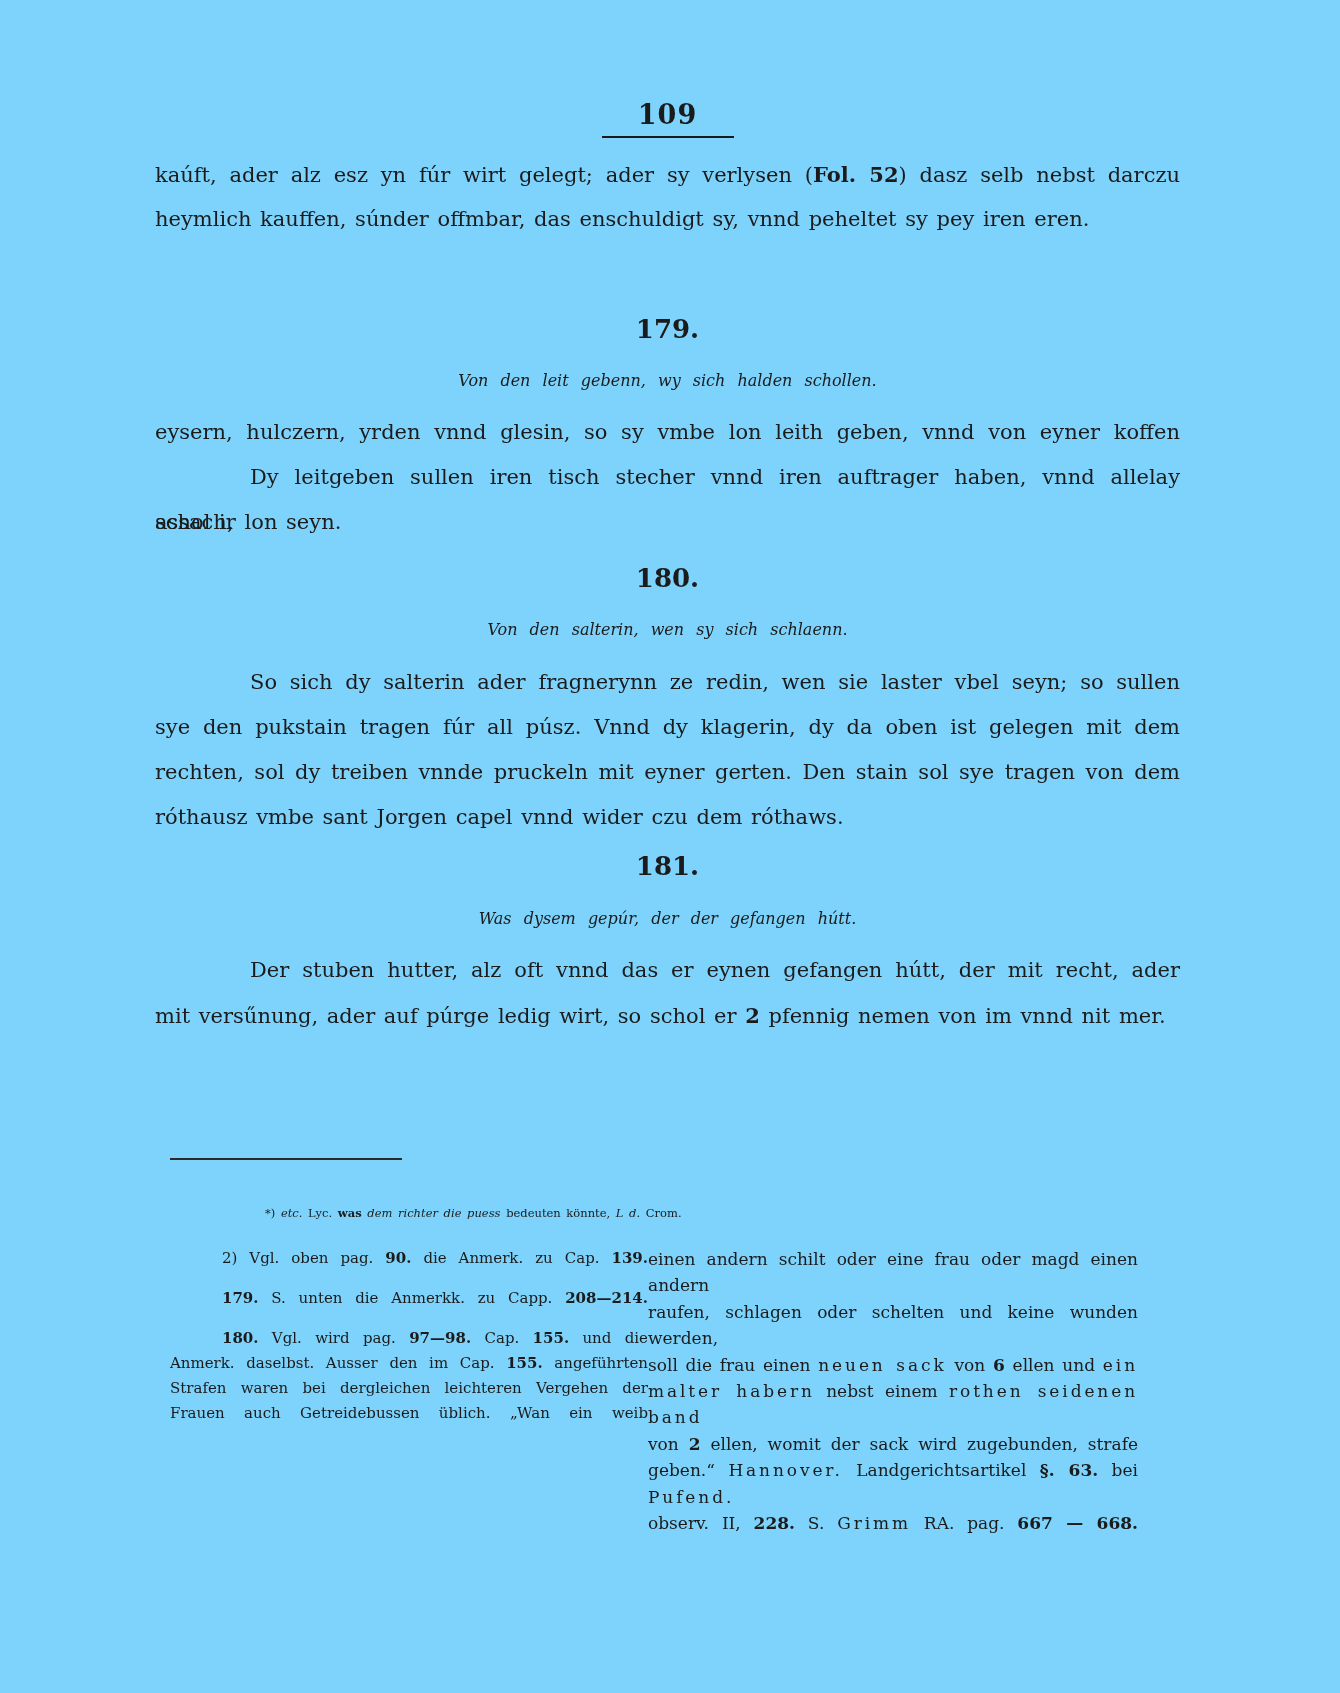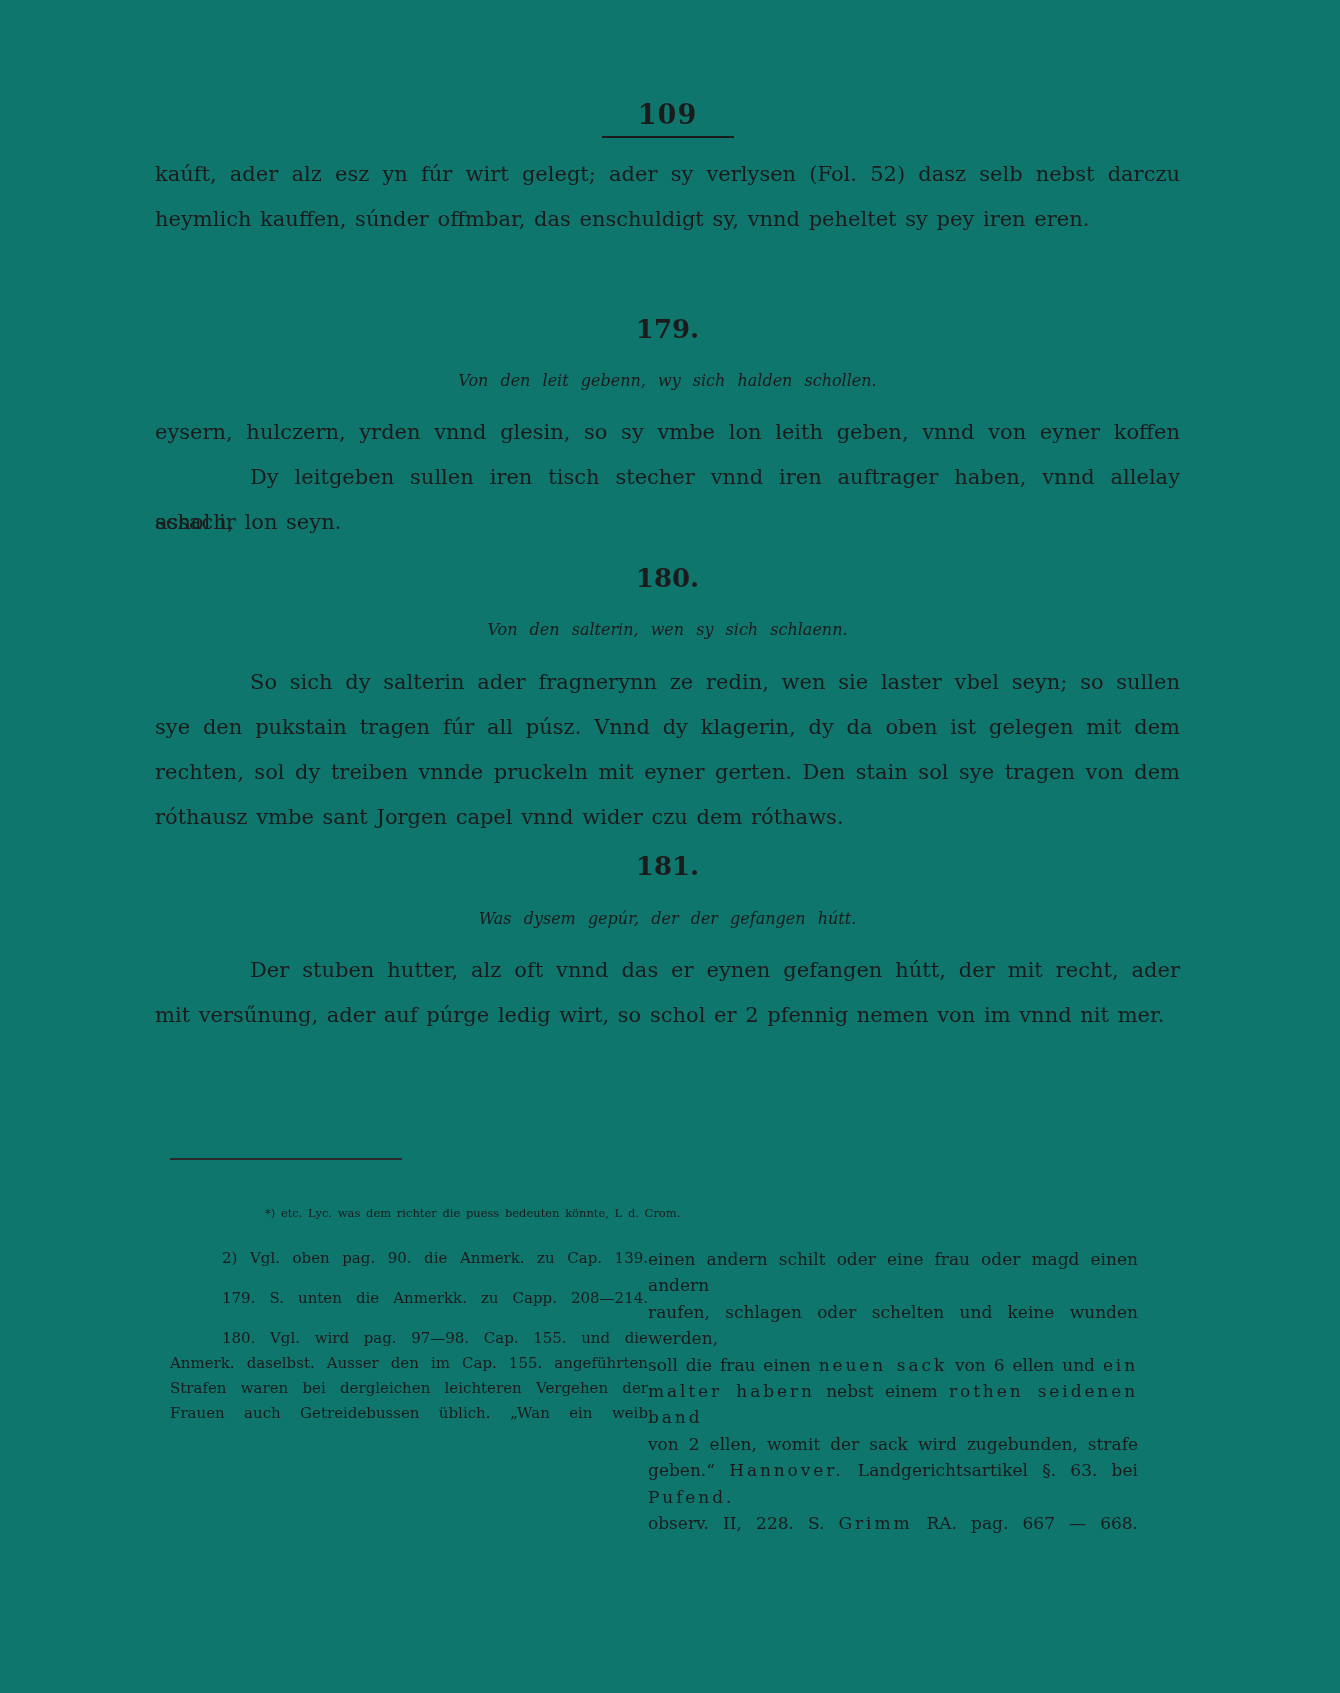--- a/index.html
+++ b/index.html
@@ -1,27 +1,27 @@
 <!DOCTYPE html>
 <html><head>
 <meta charset="utf-8">
 <style>
   html,body{margin:0;padding:0;background:#e8e8e6;}
   .page{
     position:relative;
     width:1340px;height:1693px;
     margin:0 auto;
-    background:#0f766e;
+    background:#7dd3fc;
     color:#1b1b1b;
     font-family:"DejaVu Serif","Liberation Serif",serif;
     overflow:hidden;
   }
   
-  .b{font-weight:400;}
-  .i{}
+  .b{font-weight:700;}
+  .i{font-style:italic;}
   .sp{letter-spacing:0.17em;}
   .sup{font-size:60%;vertical-align:0.5em;letter-spacing:0;}
   
   .pageno-wrap{position:absolute;top:100px;left:155px;width:1025px;text-align:center;}
   .pageno{font-size:27px;font-weight:700;line-height:30px;letter-spacing:1px;}
   .pageno-rule{width:132px;height:2px;background:#1a1a1a;margin:6px auto 0 auto;}
   
   .block{position:absolute;left:155px;width:1025px;}
   .main .tline{
     font-size:21px;line-height:45px;height:45px;

